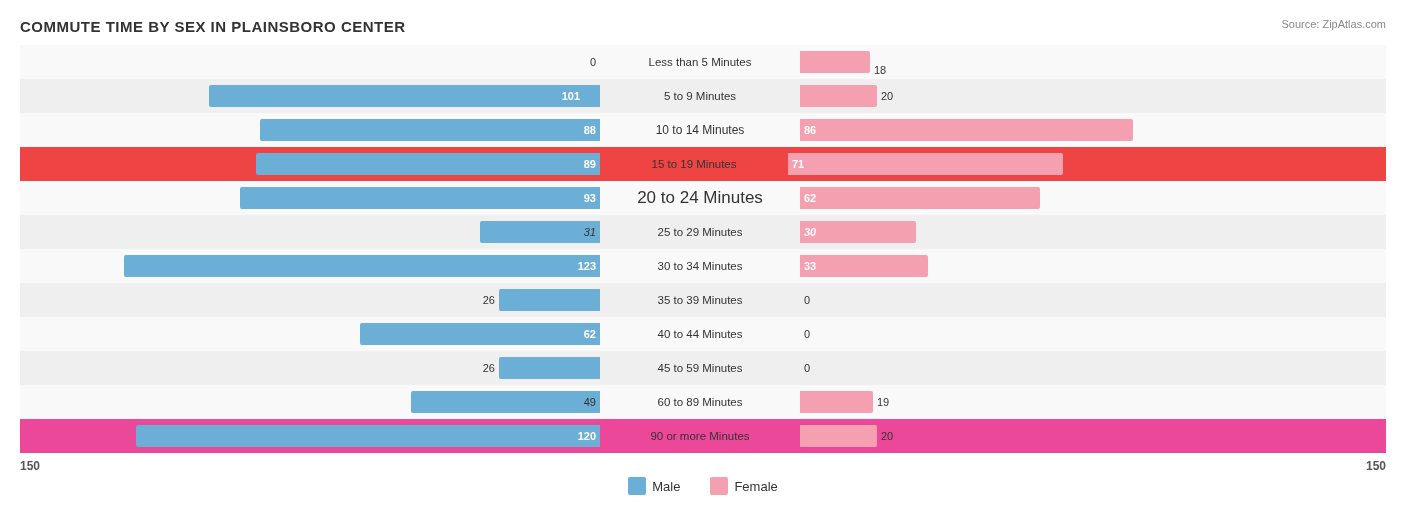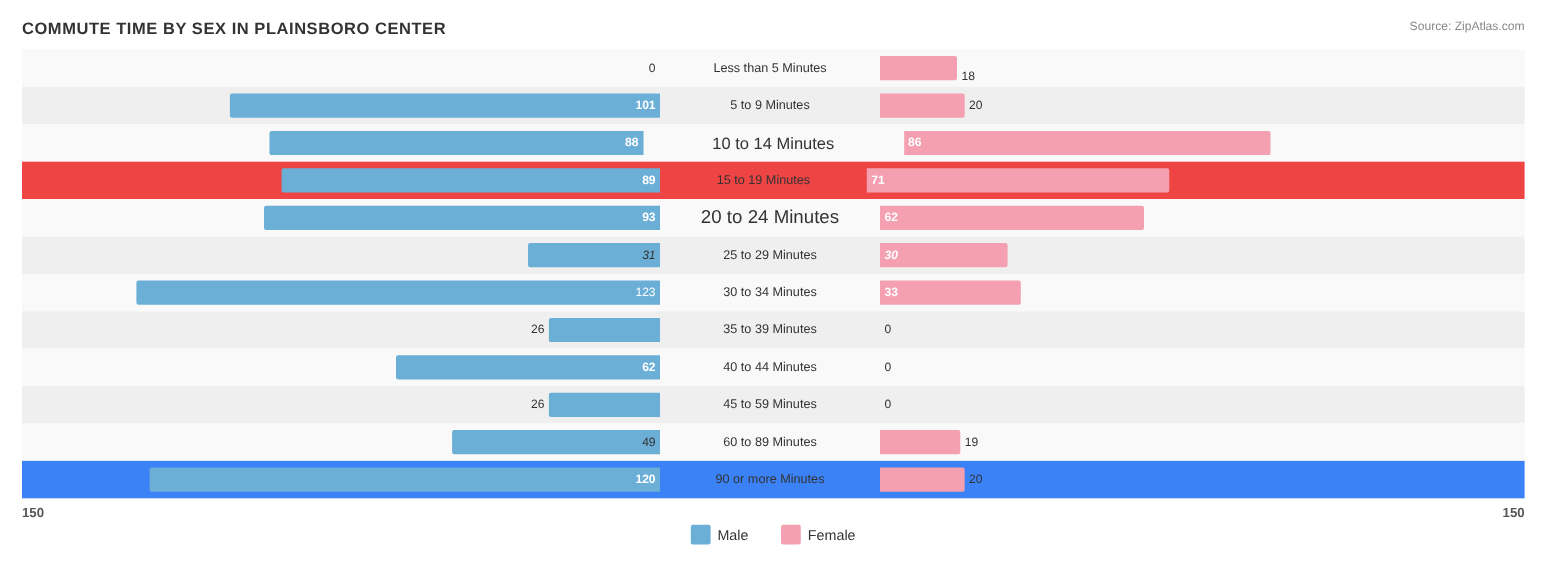--- a/index.html
+++ b/index.html
@@ -131,34 +131,34 @@
         </div>
         <div class="label-center" style="width: 200px; text-align: center; font-size: 11.5px; color: rgb(51, 51, 51); flex-shrink: 0; z-index: 2; padding: 0px 4px;">Less than 5 Minutes</div>
         <div class="right-side" style="width: 580px; position: relative; height: 100%; display: flex; align-items: center; justify-content: flex-start;">
           <div style="position: absolute; left: 0px; width: 70px; height: 22px; background: rgb(244, 160, 176); border-radius: 0px 2px 2px 0px;"></div>
           <span style="position: absolute; font-size: 11px; z-index: 3; color: rgb(51, 51, 51); left: 74px; margin-top: 16px;">18</span>
         </div>
       </div>
       <div class="bar-row" style="background: rgb(239, 239, 239); display: flex; align-items: center; height: 34px; width: 100%;">
         <div class="left-side" style="width: 580px; position: relative; height: 100%; display: flex; align-items: center; justify-content: flex-end;">
           <div style="position: absolute; right: 0px; width: 391px; height: 22px; background: rgb(107, 174, 214); border-radius: 2px 0px 0px 2px;"></div>
-          <span style="position: absolute; font-size: 11px; color: rgb(255, 255, 255); font-weight: bold; z-index: 3; right: 4px;">101</span>
+          <span style="position: absolute; font-size: 11px; color: rgb(255, 255, 255); font-weight: bold; z-index: 3; right: 20px;">101</span>
         </div>
         <div class="label-center" style="width: 200px; text-align: center; font-size: 11.5px; color: rgb(51, 51, 51); flex-shrink: 0; z-index: 2; padding: 0px 4px;">5 to 9 Minutes</div>
         <div class="right-side" style="width: 580px; position: relative; height: 100%; display: flex; align-items: center; justify-content: flex-start;">
           <div style="position: absolute; left: 0px; width: 77px; height: 22px; background: rgb(244, 160, 176); border-radius: 0px 2px 2px 0px;"></div>
           <span style="position: absolute; font-size: 11px; z-index: 3; color: rgb(51, 51, 51); left: 81px;">20</span>
         </div>
       </div>
       <div class="bar-row" style="background: rgb(249, 249, 249); display: flex; align-items: center; height: 34px; width: 100%;">
         <div class="left-side" style="width: 580px; position: relative; height: 100%; display: flex; align-items: center; justify-content: flex-end;">
           <div style="position: absolute; right: 0px; width: 340px; height: 22px; background: rgb(107, 174, 214); border-radius: 2px 0px 0px 2px;"></div>
           <span style="position: absolute; font-size: 11px; color: rgb(255, 255, 255); font-weight: bold; z-index: 3; right: 4px;">88</span>
         </div>
-        <div class="label-center" style="width: 237px; text-align: center; font-size: 15px; color: rgb(51, 51, 51); flex-shrink: 0; z-index: 2; padding: 0px 4px;">10 to 14 Minutes</div>
+        <div class="label-center" style="width: 200px; text-align: center; font-size: 12px; color: rgb(51, 51, 51); flex-shrink: 0; z-index: 2; padding: 0px 4px;">10 to 14 Minutes</div>
         <div class="right-side" style="width: 580px; position: relative; height: 100%; display: flex; align-items: center; justify-content: flex-start;">
           <div style="position: absolute; left: 0px; width: 333px; height: 22px; background: rgb(244, 160, 176); border-radius: 0px 2px 2px 0px;"></div>
           <span style="position: absolute; font-size: 11px; z-index: 3; color: rgb(255, 255, 255); font-weight: bold; left: 4px;">86</span>
         </div>
       </div>
       <div class="bar-row" style="background: #ef4444; display: flex; align-items: center; height: 34px; width: 100%;">
         <div class="left-side" style="width: 580px; position: relative; height: 100%; display: flex; align-items: center; justify-content: flex-end;">
           <div style="position: absolute; right: 0px; width: 344px; height: 22px; background: rgb(107, 174, 214); border-radius: 2px 0px 0px 2px;"></div>
           <span style="position: absolute; font-size: 11px; color: rgb(255, 255, 255); font-weight: bold; z-index: 3; right: 4px;">89</span>
         </div>
@@ -186,21 +186,21 @@
         </div>
         <div class="label-center" style="width: 200px; text-align: center; font-size: 11.5px; color: rgb(51, 51, 51); flex-shrink: 0; z-index: 2; padding: 0px 4px;">25 to 29 Minutes</div>
         <div class="right-side" style="width: 580px; position: relative; height: 100%; display: flex; align-items: center; justify-content: flex-start;">
           <div style="position: absolute; left: 0px; width: 116px; height: 22px; background: rgb(244, 160, 176); border-radius: 0px 2px 2px 0px;"></div>
           <span style="position: absolute; font-size: 11px; z-index: 3; color: rgb(255, 255, 255); font-weight: bold; left: 4px; font-style: italic;">30</span>
         </div>
       </div>
       <div class="bar-row" style="background: rgb(249, 249, 249); display: flex; align-items: center; height: 34px; width: 100%;">
         <div class="left-side" style="width: 580px; position: relative; height: 100%; display: flex; align-items: center; justify-content: flex-end;">
           <div style="position: absolute; right: 0px; width: 476px; height: 22px; background: rgb(107, 174, 214); border-radius: 2px 0px 0px 2px;"></div>
-          <span style="position: absolute; font-size: 11px; color: rgb(255, 255, 255); font-weight: normal; z-index: 3; right: 4px;">123</span>
+          <span style="position: absolute; font-size: 11px; color: rgb(255, 255, 255); font-weight: bold; z-index: 3; right: 4px;">123</span>
         </div>
         <div class="label-center" style="width: 200px; text-align: center; font-size: 11.5px; color: rgb(51, 51, 51); flex-shrink: 0; z-index: 2; padding: 0px 4px;">30 to 34 Minutes</div>
         <div class="right-side" style="width: 580px; position: relative; height: 100%; display: flex; align-items: center; justify-content: flex-start;">
           <div style="position: absolute; left: 0px; width: 128px; height: 22px; background: rgb(244, 160, 176); border-radius: 0px 2px 2px 0px;"></div>
           <span style="position: absolute; font-size: 11px; z-index: 3; color: rgb(255, 255, 255); font-weight: bold; left: 4px;">33</span>
         </div>
       </div>
       <div class="bar-row" style="background: rgb(239, 239, 239); display: flex; align-items: center; height: 34px; width: 100%;">
         <div class="left-side" style="width: 580px; position: relative; height: 100%; display: flex; align-items: center; justify-content: flex-end;">
           <div style="position: absolute; right: 0px; width: 101px; height: 22px; background: rgb(107, 174, 214); border-radius: 2px 0px 0px 2px;"></div>
@@ -235,21 +235,21 @@
         <div class="left-side" style="width: 580px; position: relative; height: 100%; display: flex; align-items: center; justify-content: flex-end;">
           <div style="position: absolute; right: 0px; width: 189px; height: 22px; background: rgb(107, 174, 214); border-radius: 2px 0px 0px 2px;"></div>
           <span style="position: absolute; font-size: 11px; color: rgb(51, 51, 51); font-weight: normal; z-index: 3; right: 4px;">49</span>
         </div>
         <div class="label-center" style="width: 200px; text-align: center; font-size: 11.5px; color: rgb(51, 51, 51); flex-shrink: 0; z-index: 2; padding: 0px 4px;">60 to 89 Minutes</div>
         <div class="right-side" style="width: 580px; position: relative; height: 100%; display: flex; align-items: center; justify-content: flex-start;">
           <div style="position: absolute; left: 0px; width: 73px; height: 22px; background: rgb(244, 160, 176); border-radius: 0px 2px 2px 0px;"></div>
           <span style="position: absolute; font-size: 11px; z-index: 3; color: rgb(51, 51, 51); left: 77px;">19</span>
         </div>
       </div>
-      <div class="bar-row" style="background: #3b82f6; display: flex; align-items: center; height: 34px; width: 100%;">
+      <div class="bar-row" style="background: #ec4899; display: flex; align-items: center; height: 34px; width: 100%;">
         <div class="left-side" style="width: 580px; position: relative; height: 100%; display: flex; align-items: center; justify-content: flex-end;">
           <div style="position: absolute; right: 0px; width: 464px; height: 22px; background: rgb(107, 174, 214); border-radius: 2px 0px 0px 2px;"></div>
           <span style="position: absolute; font-size: 11px; color: rgb(255, 255, 255); font-weight: bold; z-index: 3; right: 4px;">120</span>
         </div>
         <div class="label-center" style="width: 200px; text-align: center; font-size: 11.5px; color: rgb(51, 51, 51); flex-shrink: 0; z-index: 2; padding: 0px 4px;">90 or more Minutes</div>
         <div class="right-side" style="width: 580px; position: relative; height: 100%; display: flex; align-items: center; justify-content: flex-start;">
           <div style="position: absolute; left: 0px; width: 77px; height: 22px; background: rgb(244, 160, 176); border-radius: 0px 2px 2px 0px;"></div>
           <span style="position: absolute; font-size: 11px; z-index: 3; color: rgb(51, 51, 51); left: 81px;">20</span>
         </div>
       </div>

